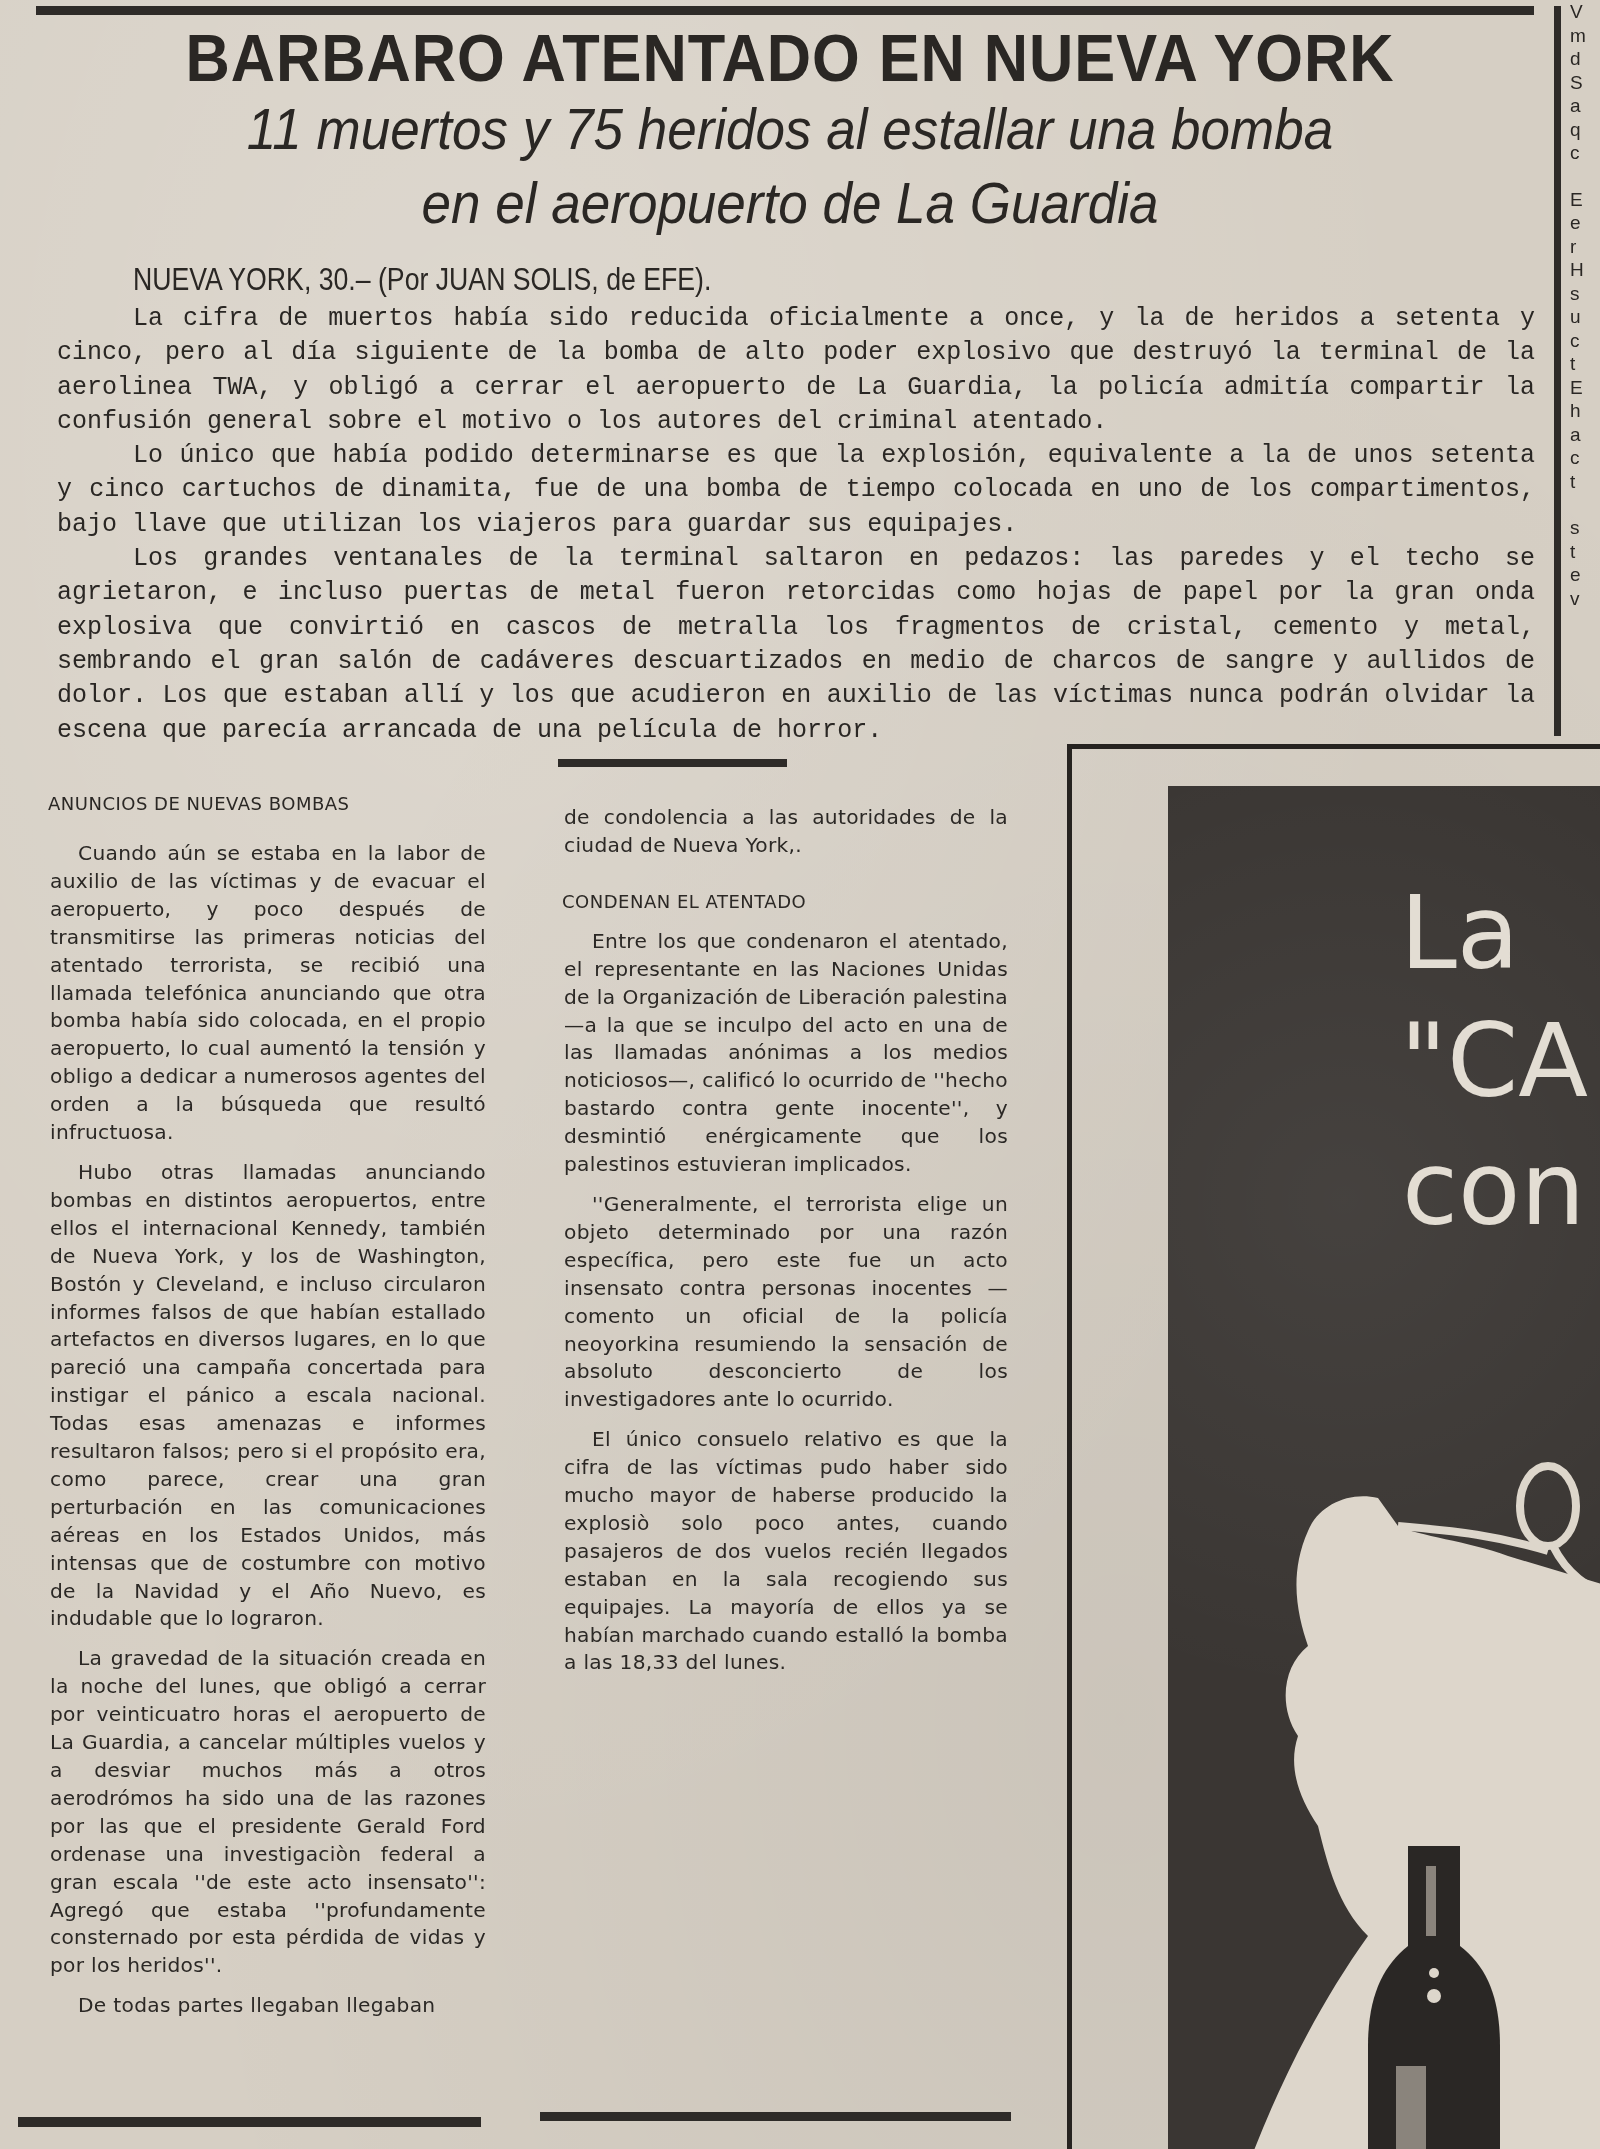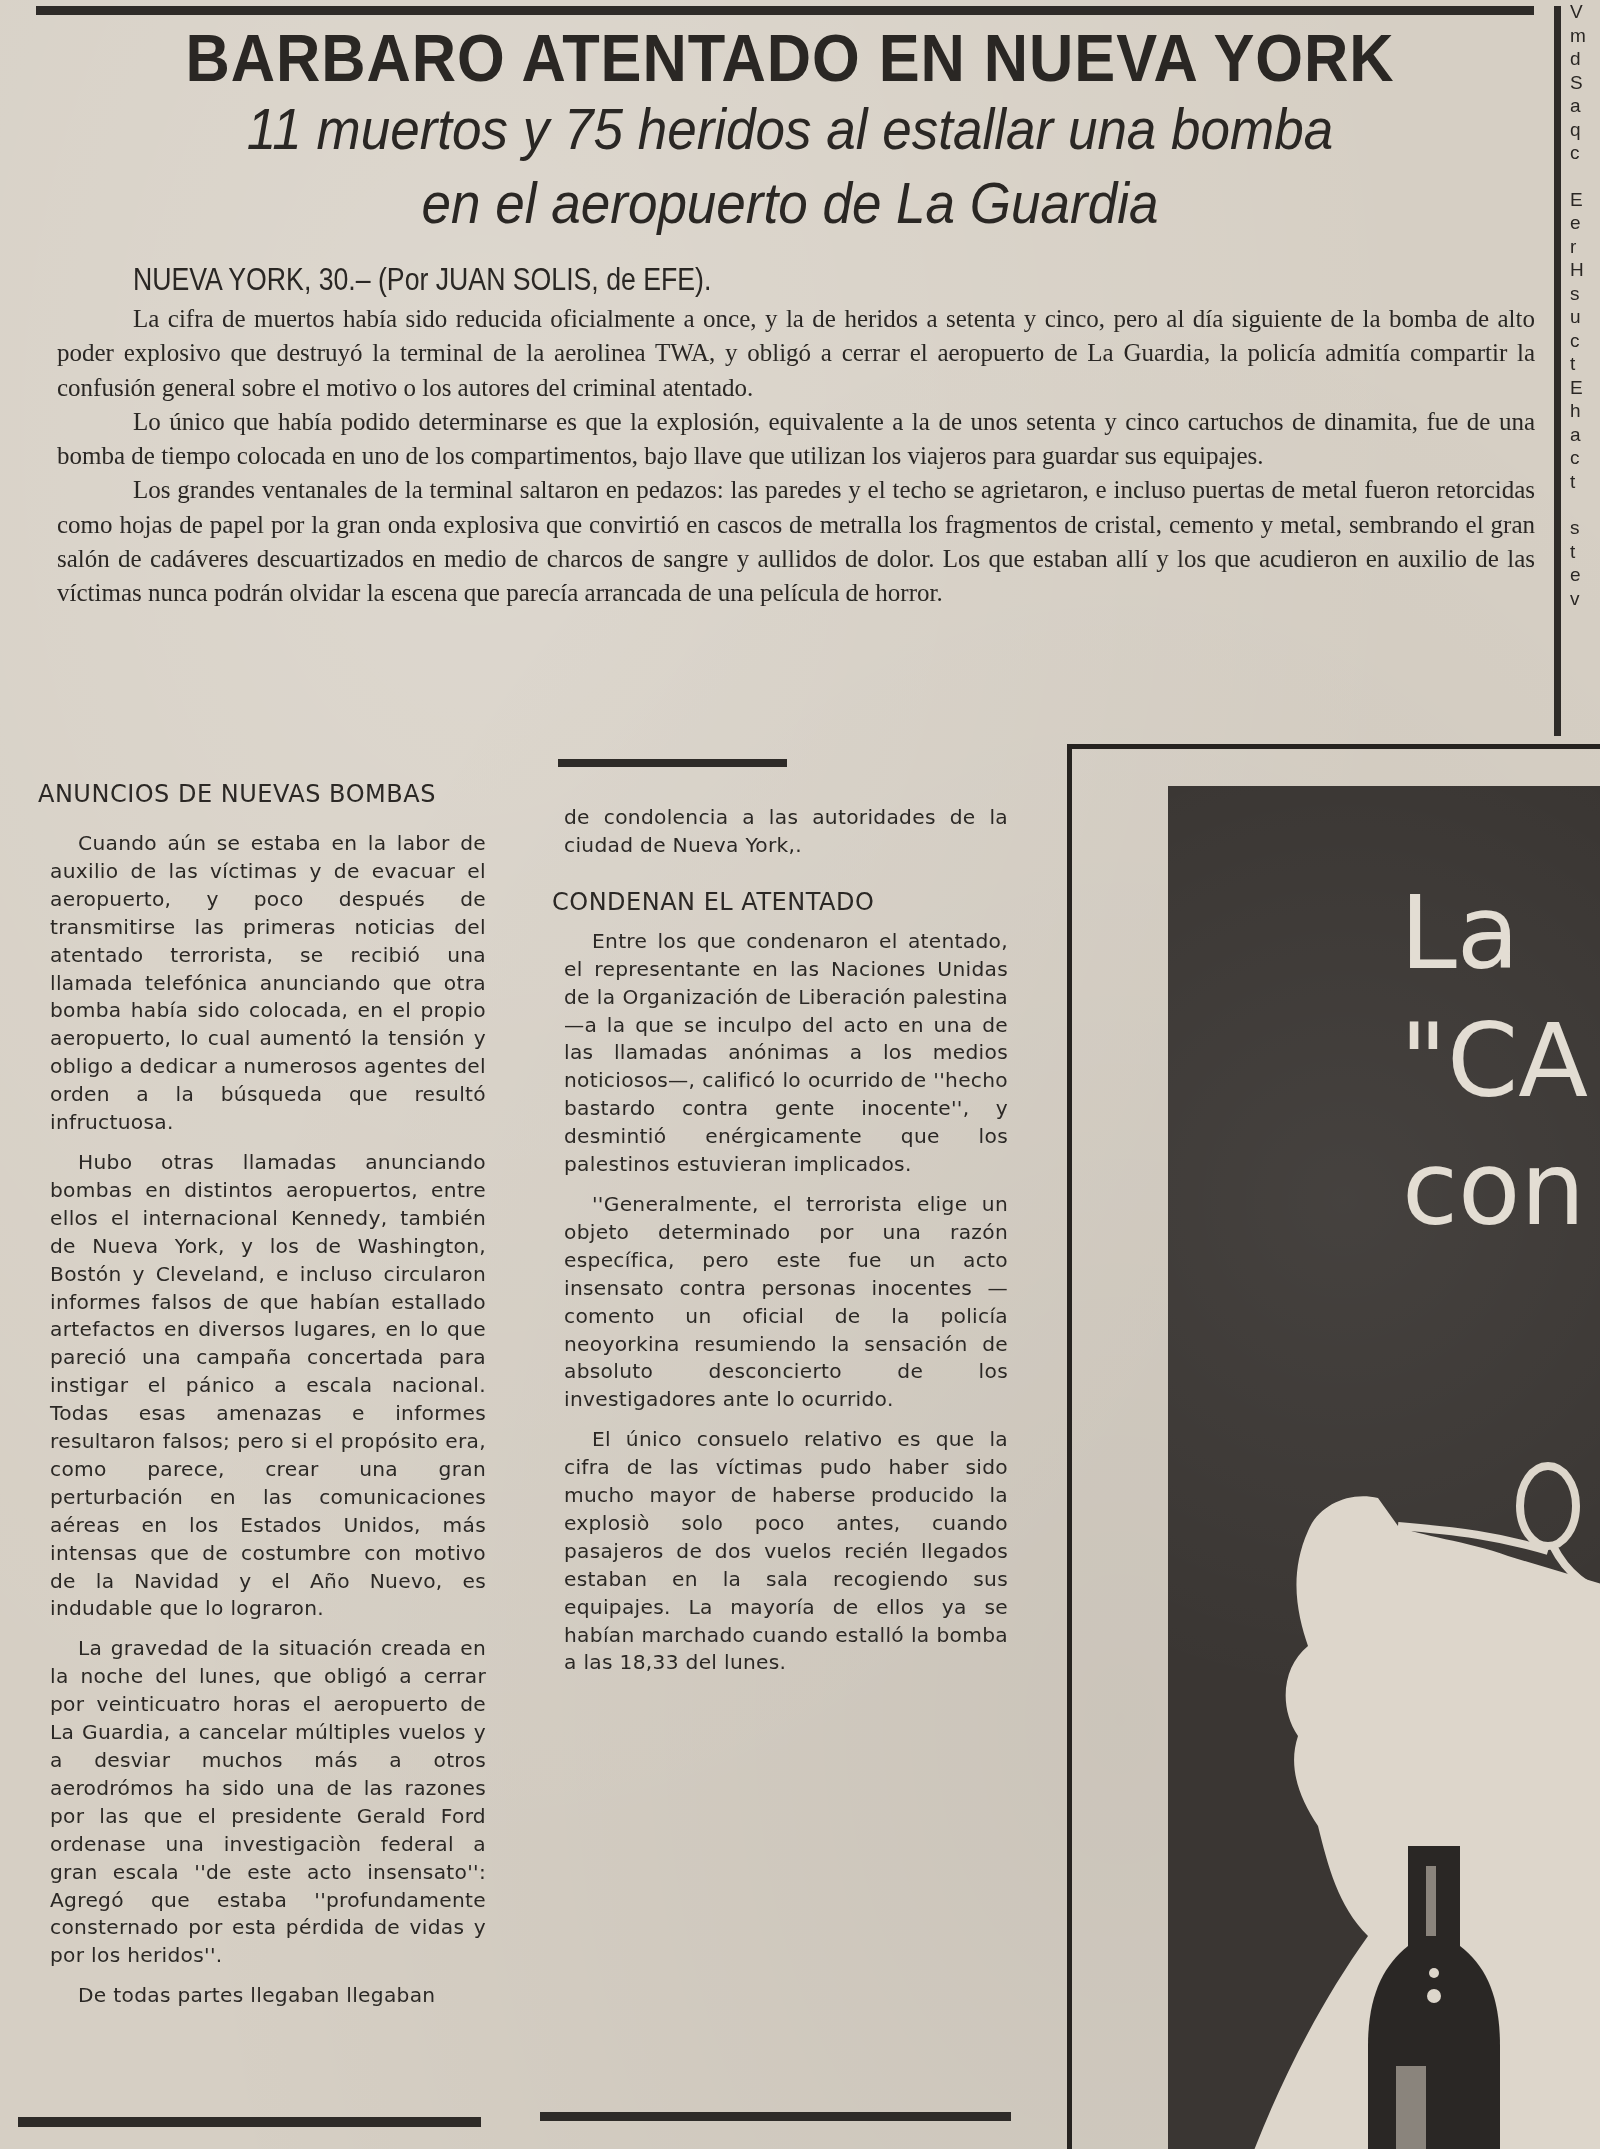--- a/index.html
+++ b/index.html
@@ -29,31 +29,31 @@
       transform: scaleX(0.93); transform-origin: center;
     }
     #subhead-1 { top: 96px; }
     #subhead-2 { top: 170px; }
     #dateline {
       left: 133px; top: 262px; font-family: "Liberation Sans", sans-serif;
       font-size: 31px; transform: scaleX(0.86); transform-origin: left; color: #2a2724;
     }
     #lead {
       left: 57px; top: 302px; width: 1478px;
-      font-family: Liberation Serif, serif; font-size: 25px; line-height: 34.3px;
+      font-family: Liberation Mono, monospace; font-size: 25px; line-height: 34.3px;
       text-align: justify; color: #2a2724;
     }
     #lead p { margin: 0; text-indent: 76px; }
     .col {
       font-family: "DejaVu Sans", sans-serif; font-size: 20.2px; line-height: 27.9px;
       text-align: justify; color: #2b2825; letter-spacing: 0.3px;
     }
     .col p { margin: 12px; text-indent: 28px; }
     .col h3 {
-      margin: 0; font-weight: normal; font-size: 24px; line-height: 28px;
+      margin: 10px; font-weight: normal; font-size: 18px; line-height: 28px;
       letter-spacing: 0.5px; font-family: "DejaVu Sans", sans-serif;
     }
     #col-1 { left: 38px; top: 780px; width: 460px; }
     #col-1 h3 { margin-bottom: 22px; }
     #col-2 { left: 552px; top: 792px; width: 468px; }
     #col-2 .cont { text-indent: 0; }
     #col-2 h3 { margin-top: 28px; }
     #mid-rule { left: 558px; top: 759px; width: 229px; height: 8px; }
     #bottom-rule-1 { left: 18px; top: 2117px; width: 463px; height: 10px; }
     #bottom-rule-2 { left: 540px; top: 2112px; width: 471px; height: 9px; }

